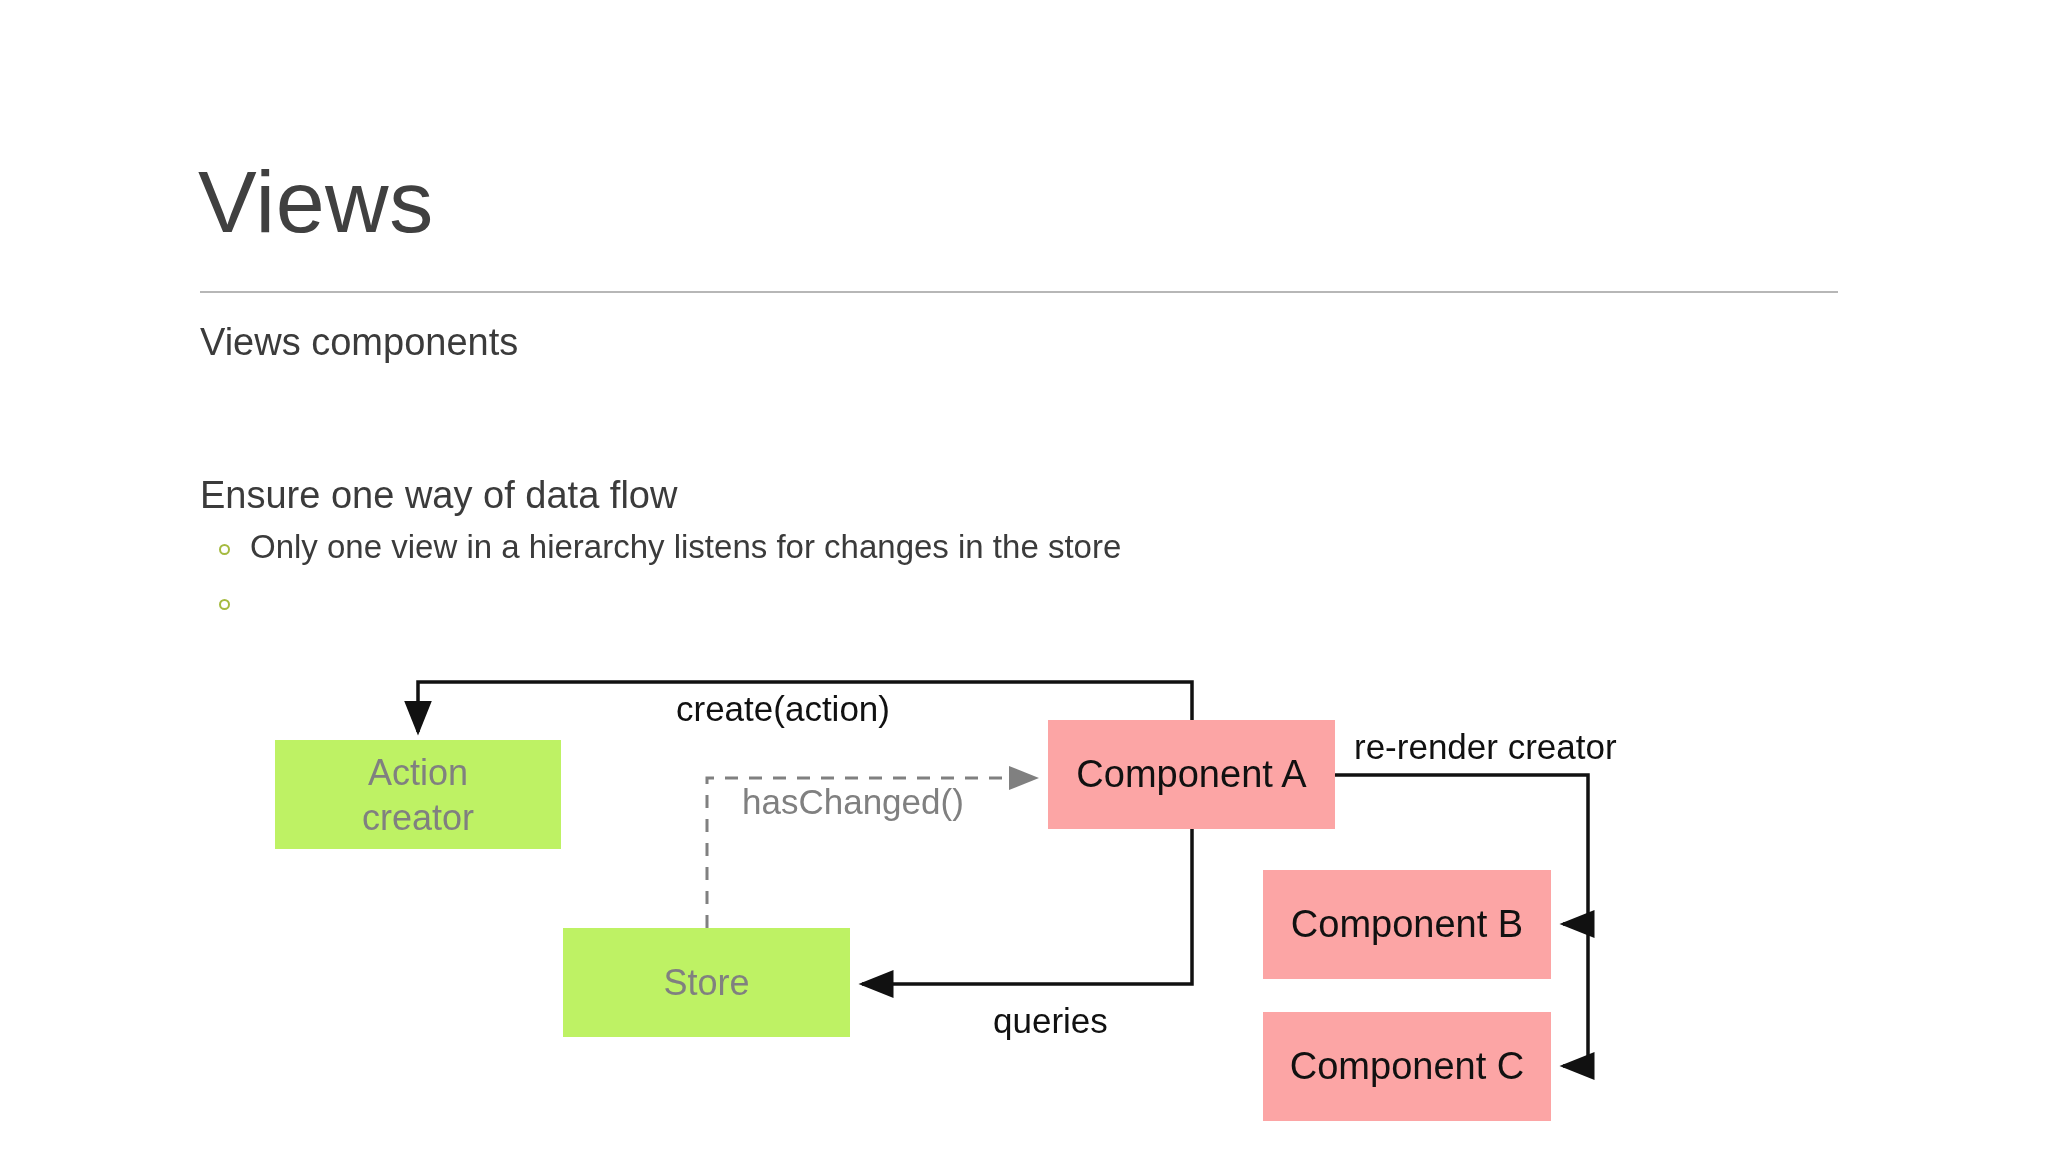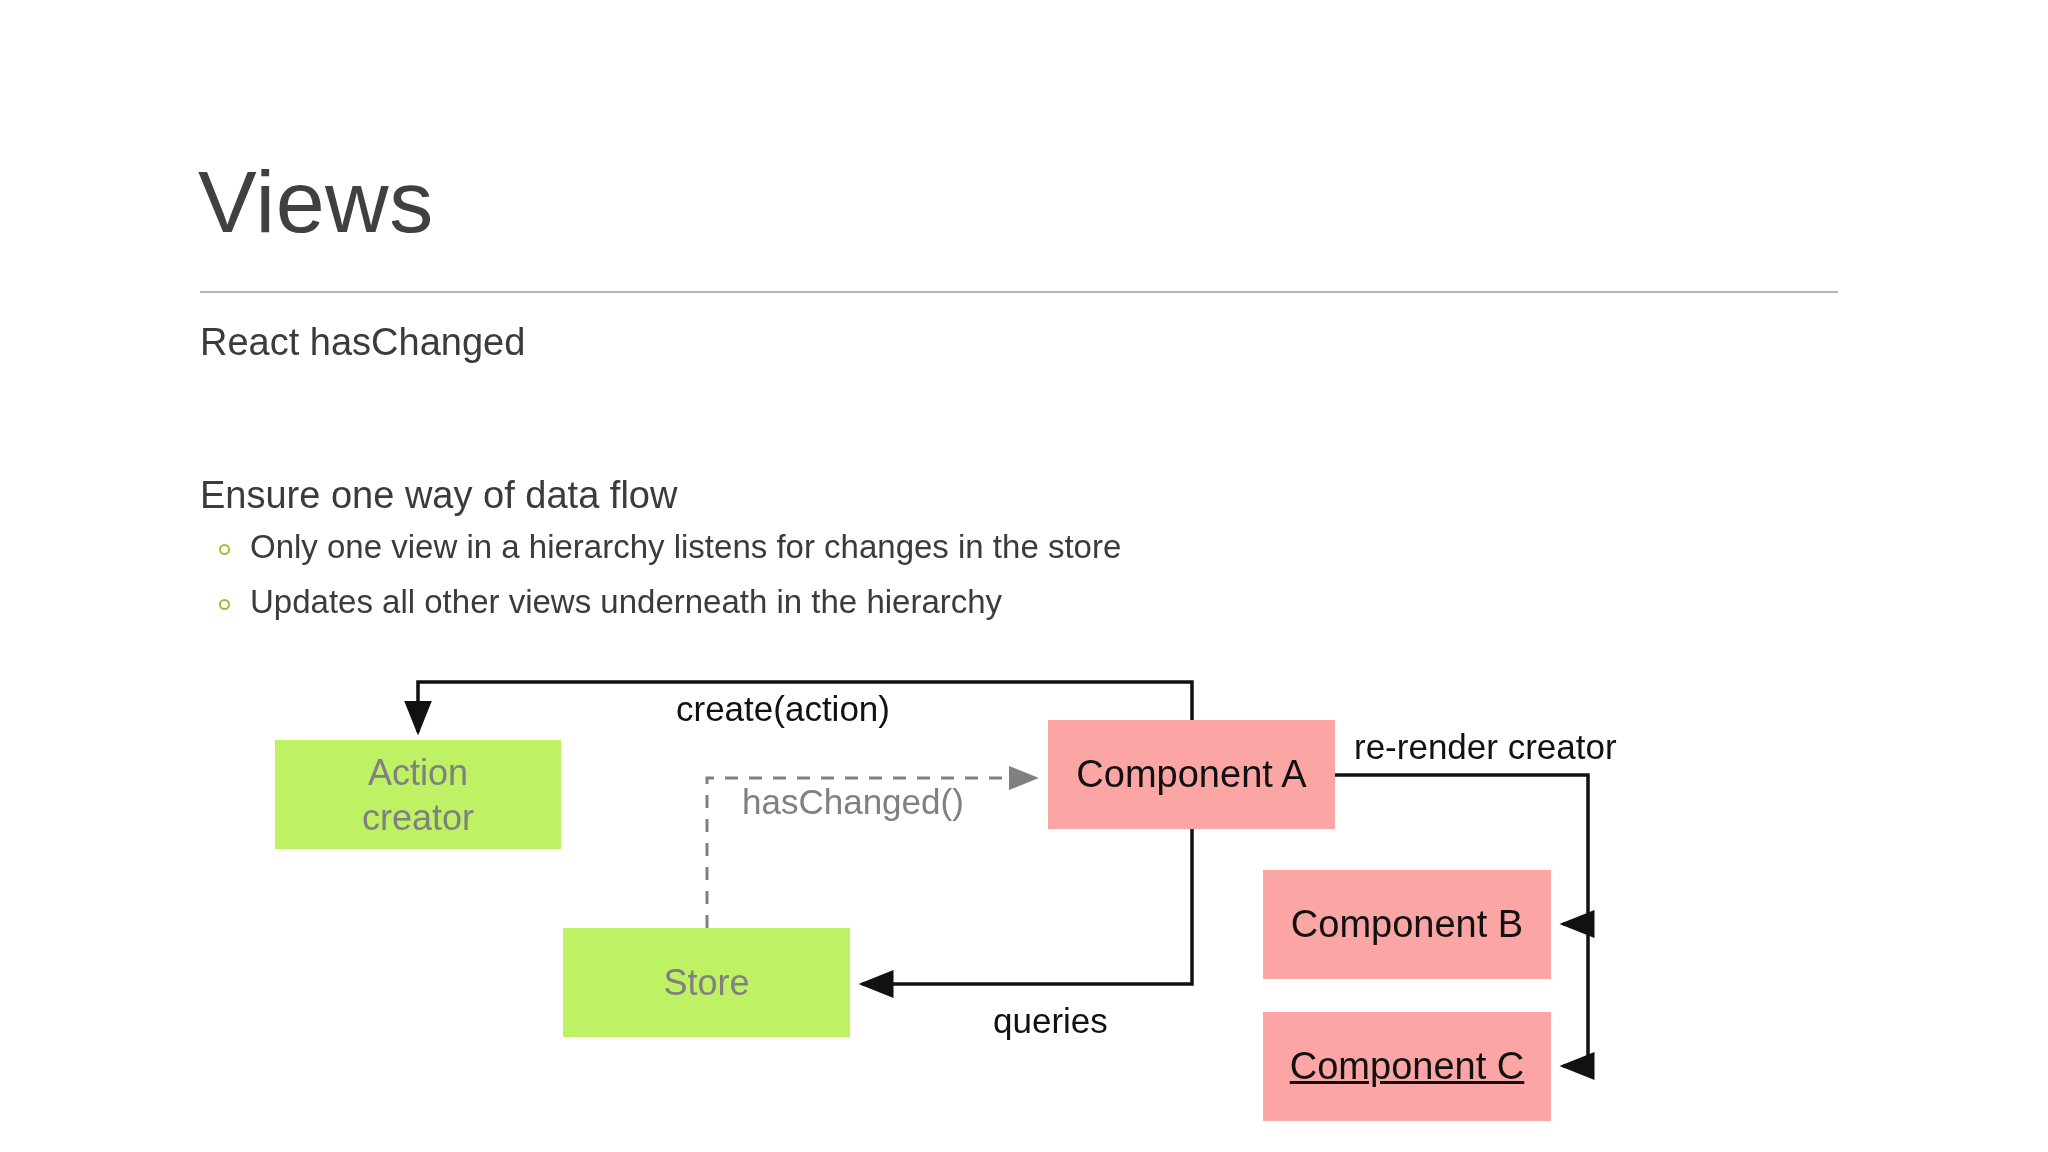--- a/index.html
+++ b/index.html
@@ -114,21 +114,21 @@
     background: #fca5a5;
     color: #111111;
     font-size: 38px;
     line-height: 1.25;
   }
 
   #node-action-creator { left: 275px; top: 740px; width: 286px; height: 109px; }
   #node-store          { left: 563px; top: 928px; width: 287px; height: 109px; }
   #node-component-a    { left: 1048px; top: 720px; width: 287px; height: 109px; }
   #node-component-b    { left: 1263px; top: 870px; width: 288px; height: 109px; }
-  #node-component-c    { left: 1263px; top: 1012px; width: 288px; height: 109px; text-decoration: underline; }
+  #node-component-c    { left: 1263px; top: 1012px; width: 288px; height: 109px; }
 
   .edge-label {
     position: absolute;
     font-size: 35px;
     line-height: 1.1;
     white-space: nowrap;
   }
   .edge-label-dark { color: #111111; }
   .edge-label-gray { color: #808080; }
 
@@ -139,30 +139,29 @@
 </style>
 </head>
 <body>
 
 <div id="slide">
 
   <div id="slide-title">Views</div>
 
   <div id="title-rule"></div>
 
-  <div class="body-line" id="body-line-0">React hasChanged</div>
+  <div class="body-line" id="body-line-0">Views components</div>
 
 
   <div class="body-line" id="body-line-2">Ensure one way of data flow</div>
 
   <span class="sub-bullet-marker" id="sub-bullet-marker-0"></span>
   <div class="sub-line" id="sub-line-0">Only one view in a hierarchy listens for changes in the store</div>
 
   <span class="sub-bullet-marker" id="sub-bullet-marker-1"></span>
-  <div class="sub-line" id="sub-line-1">Updates all other views underneath in the hierarchy</div>
 
   <div id="diagram">
 
     <svg id="diagram-svg" viewBox="0 0 2048 1152">
       <defs>
         <marker id="arrow-dark" markerWidth="11" markerHeight="11" refX="9" refY="4" orient="auto" markerUnits="strokeWidth">
           <path d="M0,0 L10,4 L0,8 z" fill="#111111"></path>
         </marker>
         <marker id="arrow-gray" markerWidth="11" markerHeight="11" refX="9" refY="4" orient="auto" markerUnits="strokeWidth">
           <path d="M0,0 L10,4 L0,8 z" fill="#808080"></path>

